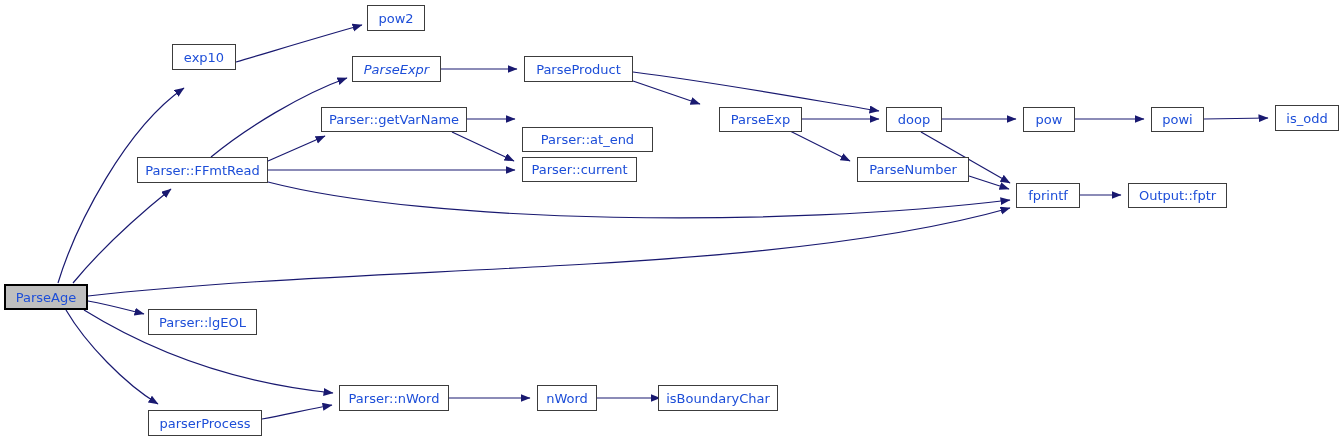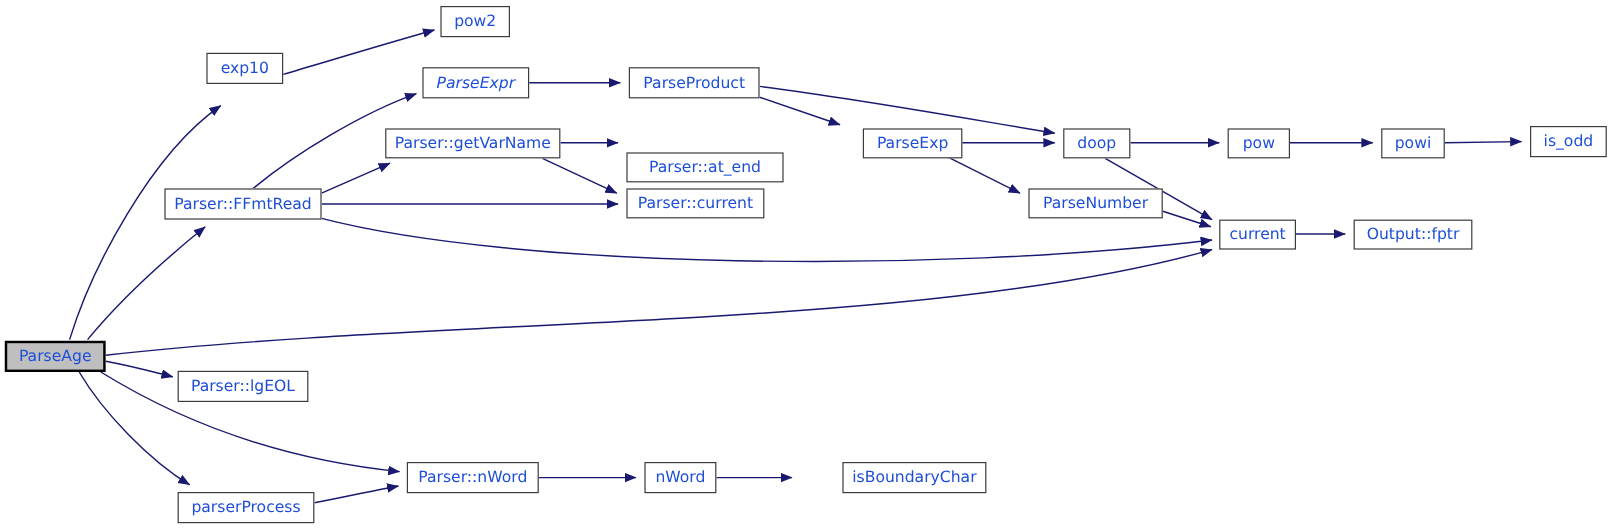--- a/index.html
+++ b/index.html
@@ -120,34 +120,34 @@
       <div class="node" style="left: 1023px; top: 107px; width: 52px; height: 25px;">
         <span>pow</span>
       </div>
       <div class="node" style="left: 1151px; top: 107px; width: 53px; height: 25px;">
         <span>powi</span>
       </div>
       <div class="node" style="left: 1275px; top: 105px; width: 64px; height: 26px;">
         <span>is_odd</span>
       </div>
       <div class="node" style="left: 1016px; top: 183px; width: 64px; height: 25px;">
-        <span>current</span>
+        <span>fprintf</span>
       </div>
       <div class="node" style="left: 1128px; top: 183px; width: 99px; height: 25px;">
         <span>Output::fptr</span>
       </div>
       <div class="node" style="left: 148px; top: 309px; width: 109px; height: 26px;">
         <span>Parser::lgEOL</span>
       </div>
       <div class="node" style="left: 148px; top: 410px; width: 114px; height: 26px;">
         <span>parserProcess</span>
       </div>
       <div class="node" style="left: 339px; top: 385px; width: 110px; height: 26px;">
         <span>Parser::nWord</span>
       </div>
       <div class="node" style="left: 537px; top: 385px; width: 60px; height: 26px;">
         <span>nWord</span>
       </div>
-      <div class="node" style="left: 702px; top: 385px; width: 120px; height: 26px; justify-content: center;">
+      <div class="node" style="left: 658px; top: 385px; width: 120px; height: 26px; justify-content: center;">
         <span>isBoundaryChar</span>
       </div>
     </div>
 </div>
 
 </body></html>

